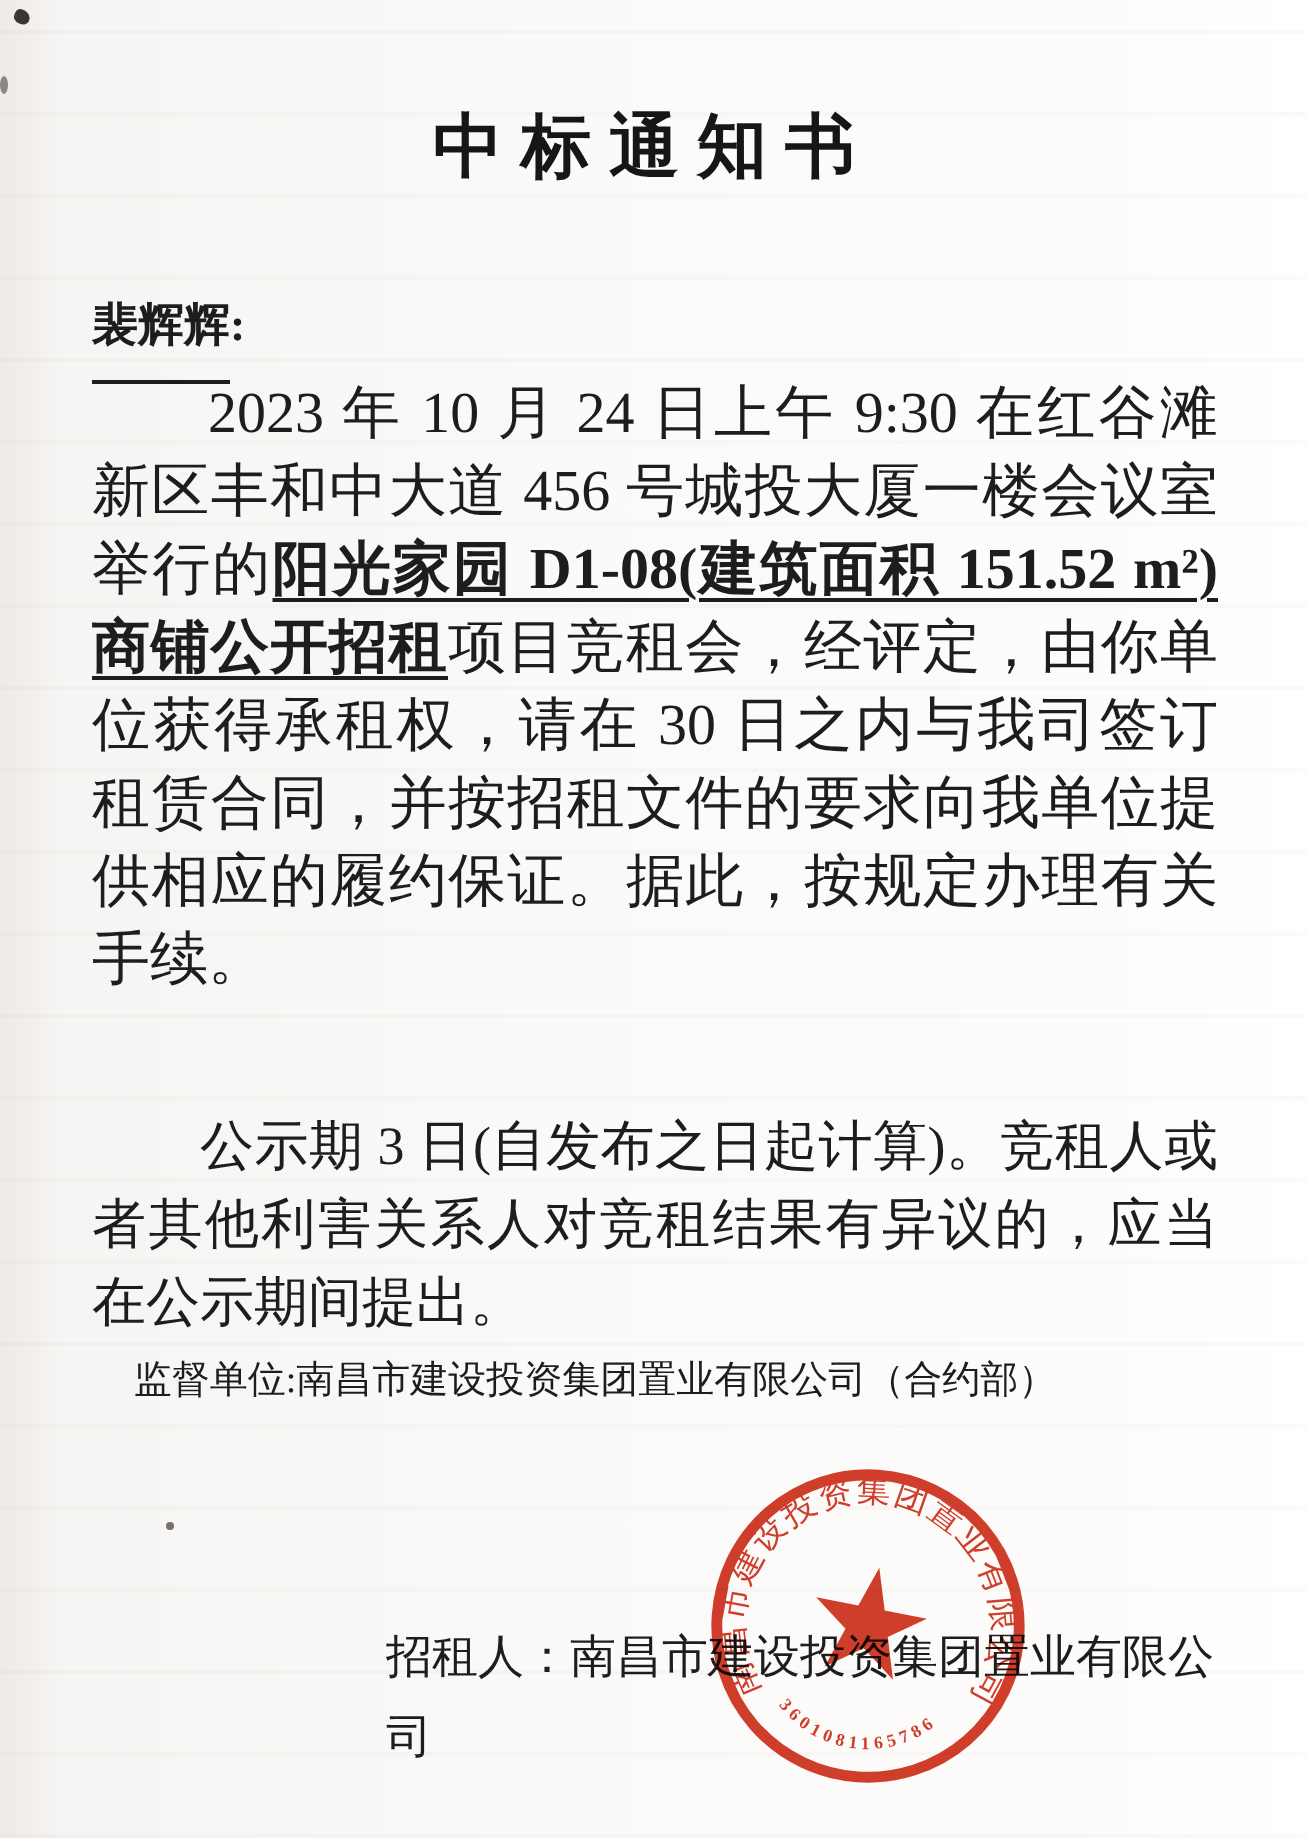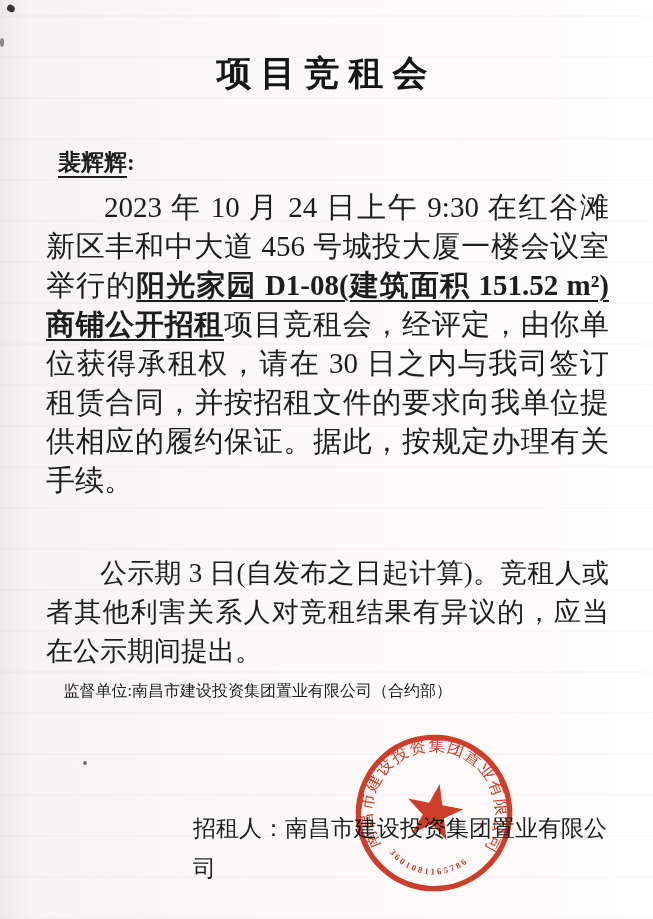--- a/index.html
+++ b/index.html
@@ -29,21 +29,21 @@
     letter-spacing: 9px;
     color: #161616;
   }
   .content { padding: 0 44px 0 46px; }
   .salutation {
     margin-top: 50px;
     font-size: 23px;
     font-weight: 700;
     line-height: 32px;
   }
-  .name-underline { border-bottom: 2px solid #1d1d1d; padding-bottom: 1px; margin-left: 12px; }
+  .name-underline { border-bottom: 2px solid #1d1d1d; padding-bottom: 15px; }
   .body-para {
     margin-top: 9px;
     font-size: 29px;
     line-height: 39px;
     text-align: justify;
     text-justify: inter-character;
     text-indent: 2em;
   }
   .bold-underline {
     font-weight: 700;
@@ -64,21 +64,21 @@
   }
   .notice-para {
     margin-top: 54px;
     font-size: 27px;
     line-height: 39px;
     text-align: justify;
     text-justify: inter-character;
     text-indent: 2em;
   }
   .plain-line {
-    font-size: 16px;
+    font-size: 19px;
     line-height: 39px;
     padding-left: 1.1em;
   }
   .signature { margin-top: 99px; }
   .signer-line {
     font-size: 23px;
     line-height: 40px;
     margin-left: 147px;
   }
   .seal {
@@ -95,21 +95,21 @@
 </style>
 <title>中标通知书</title></head>
 <body>
 
 <div class="page">
 
   <div class="speck speck-1"></div>
   <div class="speck speck-2"></div>
   <div class="speck speck-3"></div>
 
-  <h1 class="title">项目竞租会</h1>
+  <h1 class="title">中标通知书</h1>
 
   <div class="content">
 
     <p class="salutation"><span class="name-underline">裴辉辉</span><span>:</span></p>
 
     <p class="body-para"><span>2023 年 10 月 24 日上午 9:30 在红谷滩新区丰和中大道 456 号城投大厦一楼会议室举行的</span><span class="bold-underline">阳光家园 D1-08(建筑面积 151.52 m²)商铺公开招租</span><span>项目竞租会，经评定，由你单位获得承租权，请在 30 日之内与我司签订租赁合同，并按招租文件的要求向我单位提供相应的履约保证。据此，按规定办理有关手续。</span></p>
 
 
     <p class="notice-para">公示期 3 日(自发布之日起计算)。竞租人或者其他利害关系人对竞租结果有异议的，应当在公示期间提出。</p>
 

